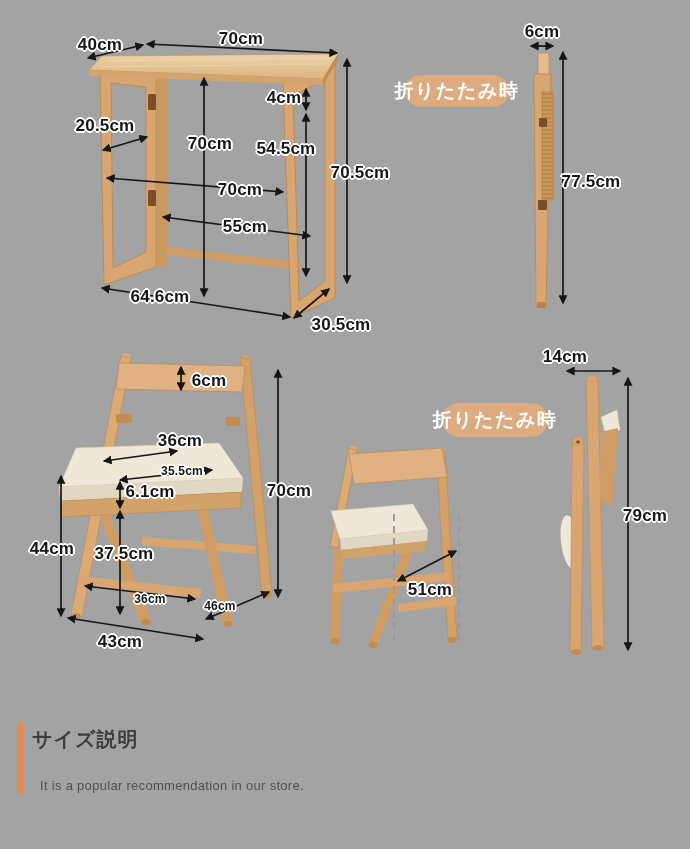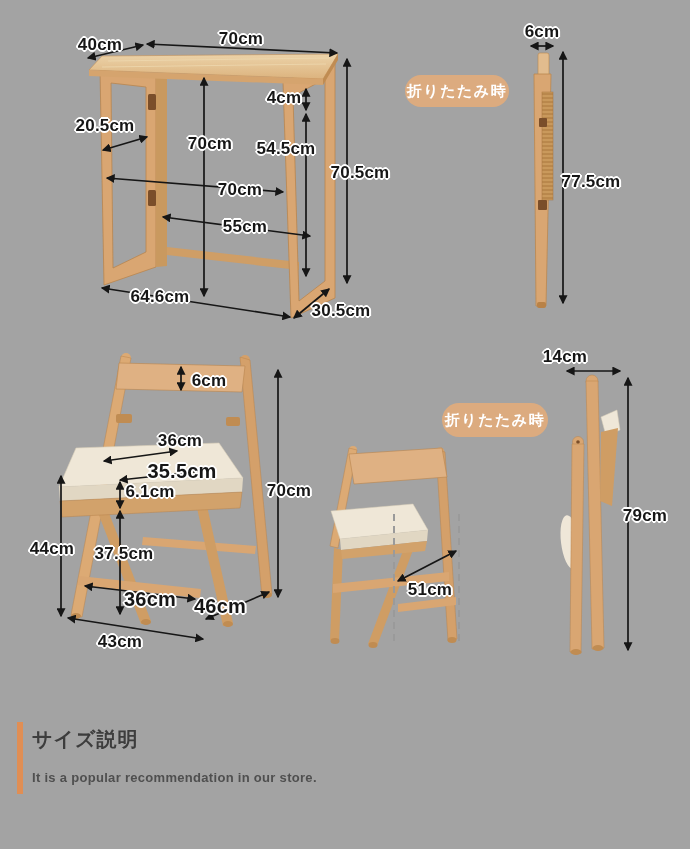--- a/index.html
+++ b/index.html
@@ -8,35 +8,35 @@
     font-family:"Liberation Sans","DejaVu Sans",sans-serif;overflow:hidden;
   }
   .art{position:absolute;left:0;top:0;}
   .dim{
     position:absolute;transform:translate(-50%,-50%);
     font-size:17px;font-weight:700;color:#161616;white-space:nowrap;
     letter-spacing:.2px;line-height:1;
     text-shadow:-1px -1px 0 #fff,1px -1px 0 #fff,-1px 1px 0 #fff,1px 1px 0 #fff,
                 -2px 0 0 #fff,2px 0 0 #fff,0 -2px 0 #fff,0 2px 0 #fff;
   }
-  .dim.sm{font-size:20px;}
+  .dim.sm{font-size:12px;}
   .badge{
     position:absolute;display:flex;align-items:center;justify-content:center;
     background:#dcab7f;color:#fff;border-radius:999px;
-    font-size:15px;font-weight:700;letter-spacing:1.5px;white-space:nowrap;
+    font-size:19px;font-weight:700;letter-spacing:1.5px;white-space:nowrap;
   }
   .footer{position:absolute;left:17px;top:722px;width:640px;}
   .footer-bar{position:absolute;left:0;top:0;width:6px;height:72px;background:#e08e54;}
   .footer-title{
     position:absolute;left:15px;top:4px;margin:0;
     font-size:20px;font-weight:700;color:#3d3d3d;letter-spacing:1px;white-space:nowrap;
   }
   .footer-sub{
-    position:absolute;left:15px;top:48px;margin:0;
-    font-size:13px;font-weight:700;color:#4f4f4f;letter-spacing:.3px;white-space:nowrap;
+    position:absolute;left:15px;top:48px;margin:8px;
+    font-size:13px;font-weight:400;color:#4f4f4f;letter-spacing:.3px;white-space:nowrap;
   }
 </style>
 </head>
 <body>
 
 <div class="canvas">
 
   <svg class="art" width="690" height="849" viewBox="0 0 690 849">
     <defs>
       <marker id="arr" viewBox="0 0 10 10" refX="8.5" refY="5" markerWidth="9" markerHeight="9" orient="auto-start-reverse" markerUnits="userSpaceOnUse">
@@ -168,21 +168,21 @@
   <div class="dim" style="left:100px;top:44px">40cm</div>
   <div class="dim" style="left:241px;top:38px">70cm</div>
   <div class="dim" style="left:284px;top:97px">4cm</div>
   <div class="dim" style="left:105px;top:125px">20.5cm</div>
   <div class="dim" style="left:210px;top:143px">70cm</div>
   <div class="dim" style="left:286px;top:148px">54.5cm</div>
   <div class="dim" style="left:360px;top:172px">70.5cm</div>
   <div class="dim" style="left:240px;top:189px">70cm</div>
   <div class="dim" style="left:245px;top:226px">55cm</div>
   <div class="dim" style="left:160px;top:296px">64.6cm</div>
-  <div class="dim" style="left:341px;top:310px">30.5cm</div>
+  <div class="dim" style="left:341px;top:324px">30.5cm</div>
   <div class="dim" style="left:542px;top:31px">6cm</div>
   <div class="dim" style="left:591px;top:181px">77.5cm</div>
 
   <div class="dim" style="left:209px;top:380px">6cm</div>
   <div class="dim" style="left:180px;top:440px">36cm</div>
   <div class="dim sm" style="left:182px;top:471px">35.5cm</div>
   <div class="dim" style="left:150px;top:491px">6.1cm</div>
   <div class="dim" style="left:289px;top:490px">70cm</div>
   <div class="dim" style="left:52px;top:548px">44cm</div>
   <div class="dim" style="left:124px;top:553px">37.5cm</div>

